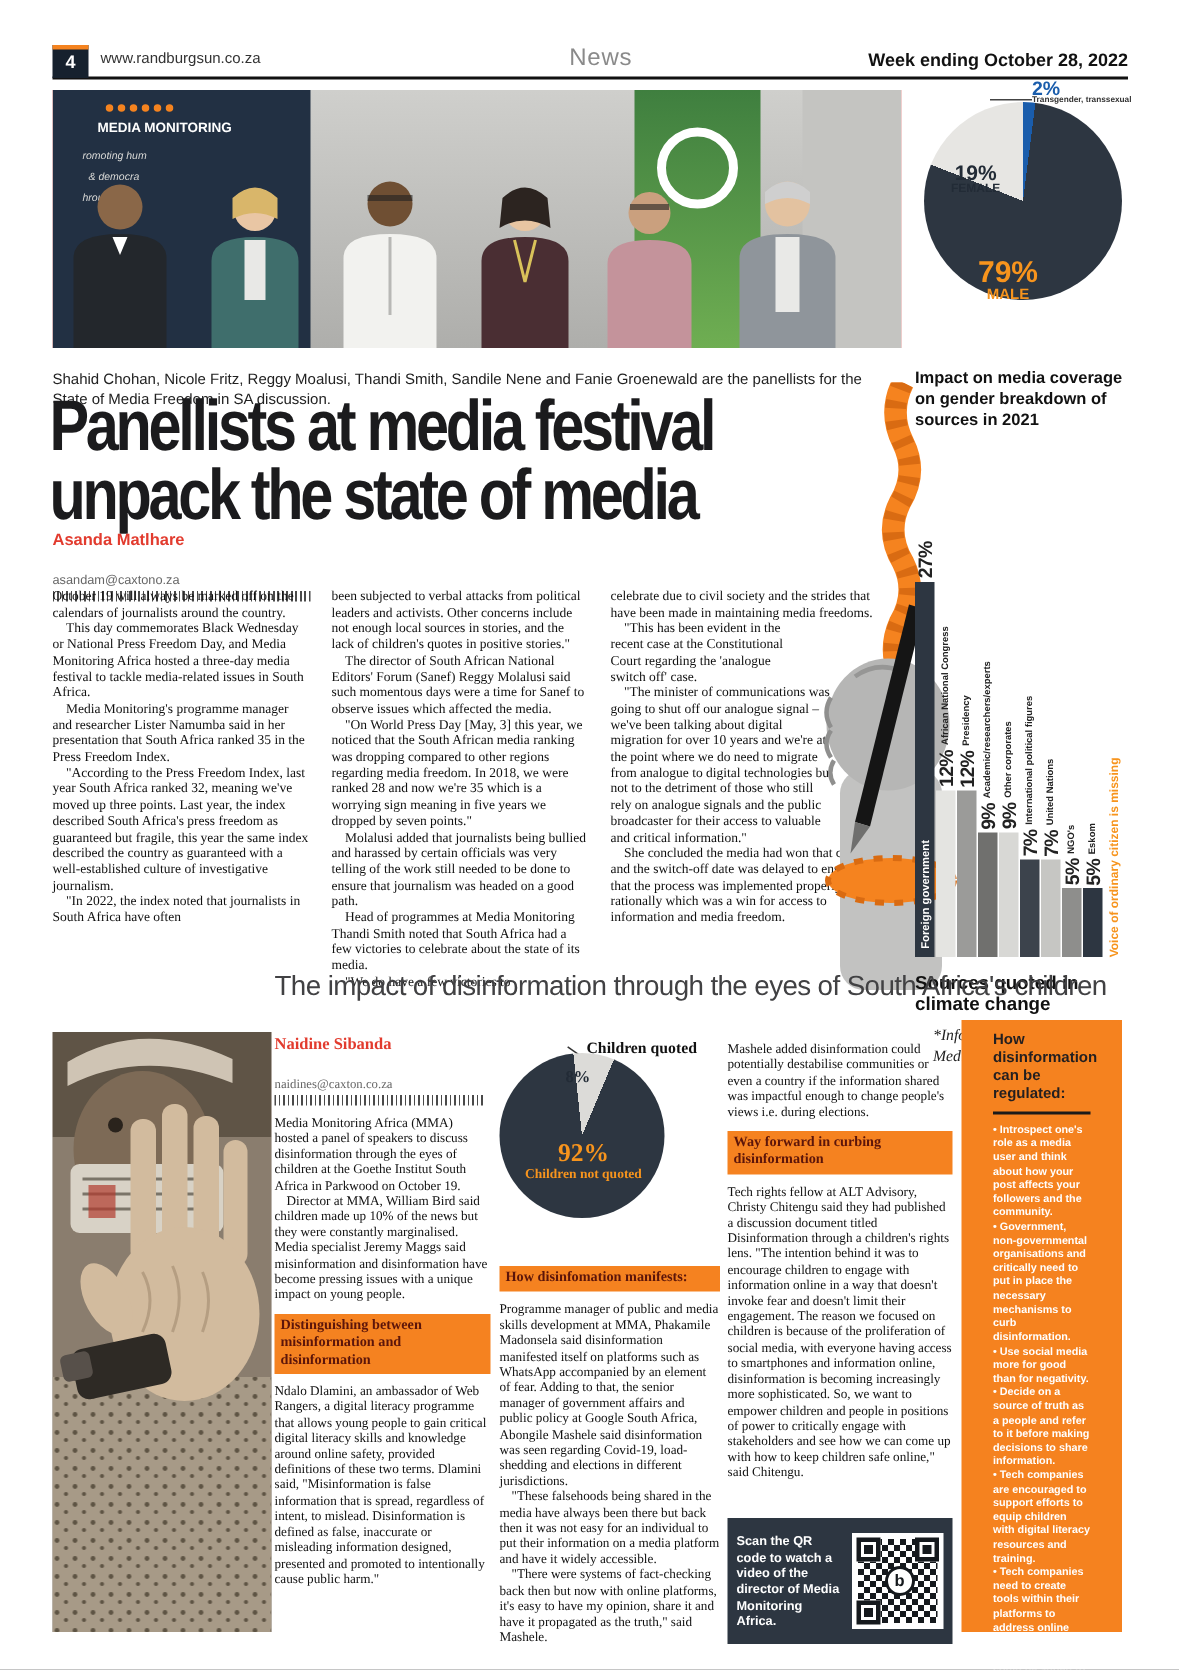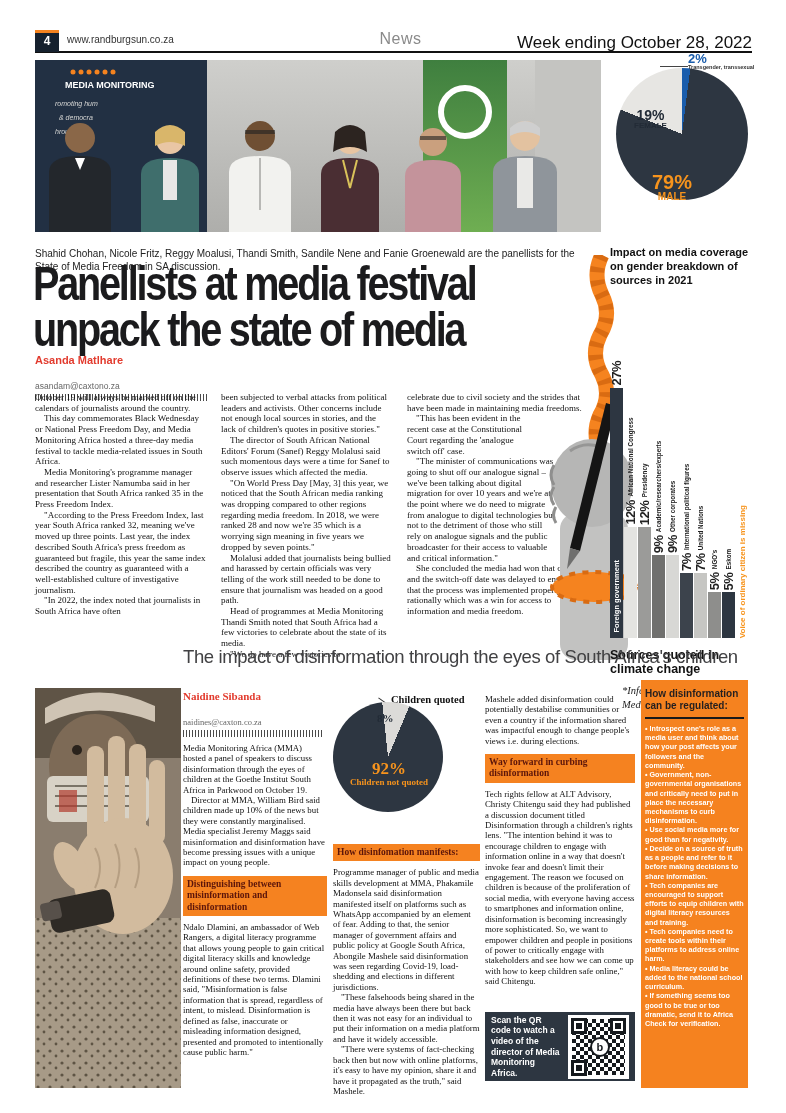--- a/index.html
+++ b/index.html
@@ -4,21 +4,21 @@
 <style>
   html,body{margin:0;padding:0;background:#9a9a9a;}
   .page{position:relative;width:786px;height:1113px;background:#ffffff;margin:0 auto;
         font-family:"Liberation Sans",sans-serif;color:#1a1a1a;overflow:hidden;}
   
   .masthead{position:absolute;left:35px;top:30px;width:717px;height:21px;border-bottom:2px solid #111;}
   .pagenum{position:absolute;left:0;top:0;width:24px;height:19px;background:#16212e;border-top:3px solid #f5831f;
            color:#fff;font-weight:bold;font-size:12px;text-align:center;line-height:17px;}
   .site{position:absolute;left:32px;top:4px;font-size:10px;color:#333;}
   .section{position:absolute;left:14px;right:0;top:0;text-align:center;font-size:16px;color:#8a8a8a;letter-spacing:.5px;}
-  .date{position:absolute;right:0;top:3px;font-size:17px;font-weight:normal;color:#111;}
+  .date{position:absolute;right:0;top:3px;font-size:12px;font-weight:bold;color:#111;}
   
   .photo{position:absolute;left:35px;top:60px;width:566px;height:172px;background:#fca5a5;overflow:hidden;}
   .caption{position:absolute;left:35px;top:238px;width:556px;font-size:10px;line-height:1.25;color:#222;}
   
   .headline{position:absolute;left:33px;top:262px;width:640px;font-weight:bold;font-size:45px;line-height:.95;
             letter-spacing:-2.5px;color:#1b1b1d;transform:scale(.88,1.06);transform-origin:0 0;}
   
   .byline-name{font-size:11px;font-weight:bold;color:#e23b2e;}
   .byline-mail{font-size:8.5px;color:#666;margin-top:15px;}
   .hatch{height:7px;margin-top:3px;background:repeating-linear-gradient(90deg,#4a4a4a 0 1px,transparent 1px 3px);}
@@ -71,31 +71,31 @@
   
   .pie2-wrap{position:relative;height:142px;}
   .pie2-title{position:absolute;left:58px;top:0;font-size:10.5px;font-weight:bold;color:#111;white-space:nowrap;}
   .pointer{position:absolute;left:44px;top:8px;width:16px;height:1px;background:#333;transform:rotate(35deg);}
   .pie2{position:absolute;left:0;top:8px;width:110px;height:110px;border-radius:50%;}
   .lbl-8{position:absolute;left:44px;top:18px;font-size:11px;font-weight:bold;color:#222b36;}
   .lbl-92{position:absolute;left:8px;top:66px;width:96px;text-align:center;color:#f7941d;line-height:1.05;}
   .lbl-92 .big{font-size:17px;font-weight:bold;}
   .lbl-92 .small{font-size:9px;font-weight:bold;}
   
-  .qrbox{position:absolute;left:485px;top:1012px;width:150px;height:69px;background:#2d3641;display:flex;align-items:center;padding:0 6px;box-sizing:border-box;}
+  .qrbox{position:absolute;left:485px;top:1012px;width:150px;height:84px;background:#2d3641;display:flex;align-items:center;padding:0 6px;box-sizing:border-box;}
   .qrtext{width:74px;color:#fff;font-size:8.5px;font-weight:bold;line-height:1.25;}
   .qr{position:relative;width:64px;height:64px;background:#fff;margin-left:6px;}
   .qr-mods{position:absolute;inset:4px;background:repeating-conic-gradient(#15191d 0 25%,#fff 0 50%) 0 0/8px 8px;}
   .finder{position:absolute;width:10px;height:10px;border:3px solid #15191d;background:#fff;}
   .finder::after{content:"";position:absolute;left:2px;top:2px;width:6px;height:6px;background:#15191d;}
   .f-tl{left:3px;top:3px;} .f-tr{right:3px;top:3px;} .f-bl{left:3px;bottom:3px;}
   .qr-logo{position:absolute;left:22px;top:22px;width:20px;height:20px;border-radius:50%;background:#fff;border:2px solid #15191d;box-sizing:border-box;
            font-weight:bold;font-size:11px;color:#15191d;text-align:center;line-height:16px;}
   
-  .sidebar{position:absolute;left:641px;top:680px;width:107px;height:408px;background:#f5821f;box-sizing:border-box;padding:8px 4px;}
+  .sidebar{position:absolute;left:641px;top:680px;width:107px;height:408px;background:#f5821f;box-sizing:border-box;padding:8px 21px;}
   .sidebar-title{font-size:10px;font-weight:bold;color:#231f20;line-height:1.2;border-bottom:2px solid #1a1a1a;padding-bottom:5px;margin-bottom:5px;}
   .sidebar p{margin:0;font-size:7.2px;font-weight:bold;line-height:1.28;color:#fff;}
   .sidebar p::before{content:"• ";}
 </style>
 </head>
 <body>
 
 <div class="page">
 
   <div class="masthead">

